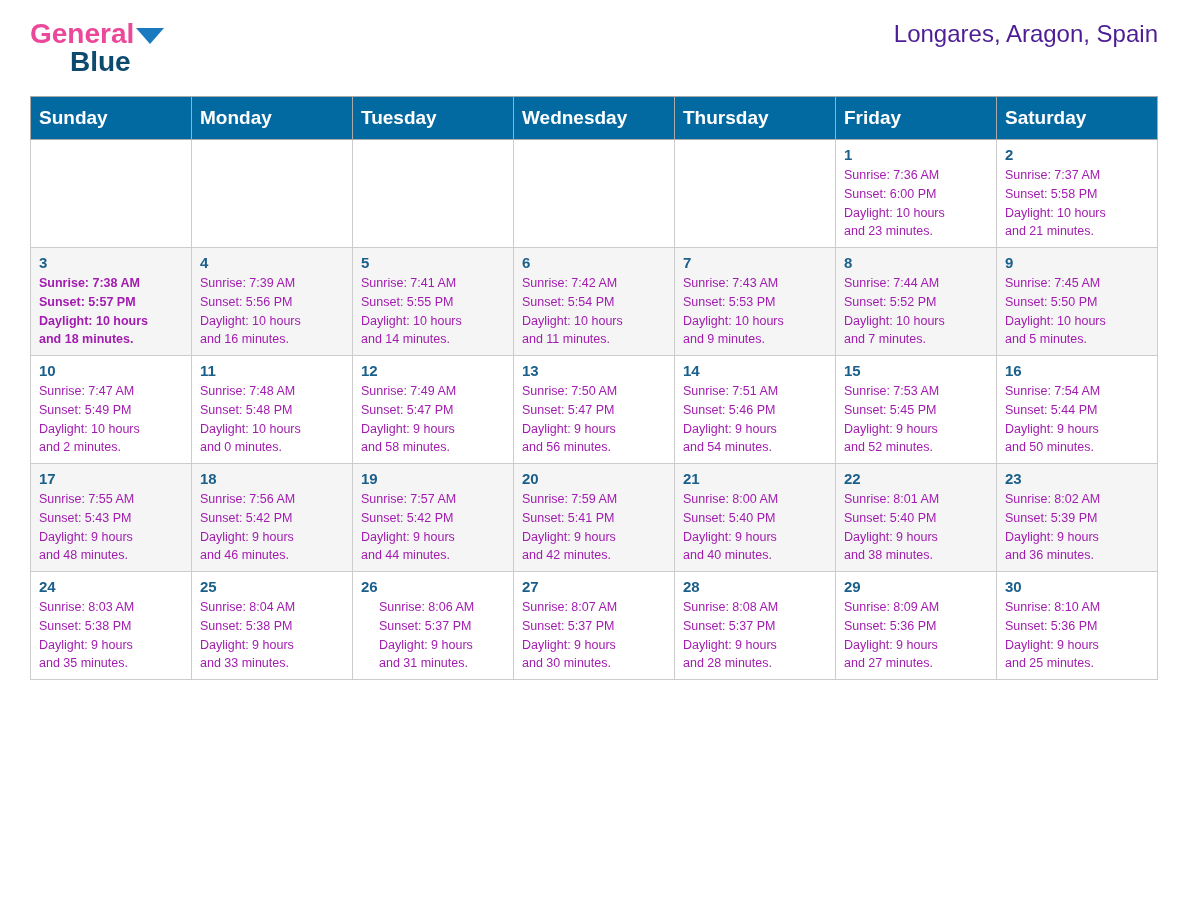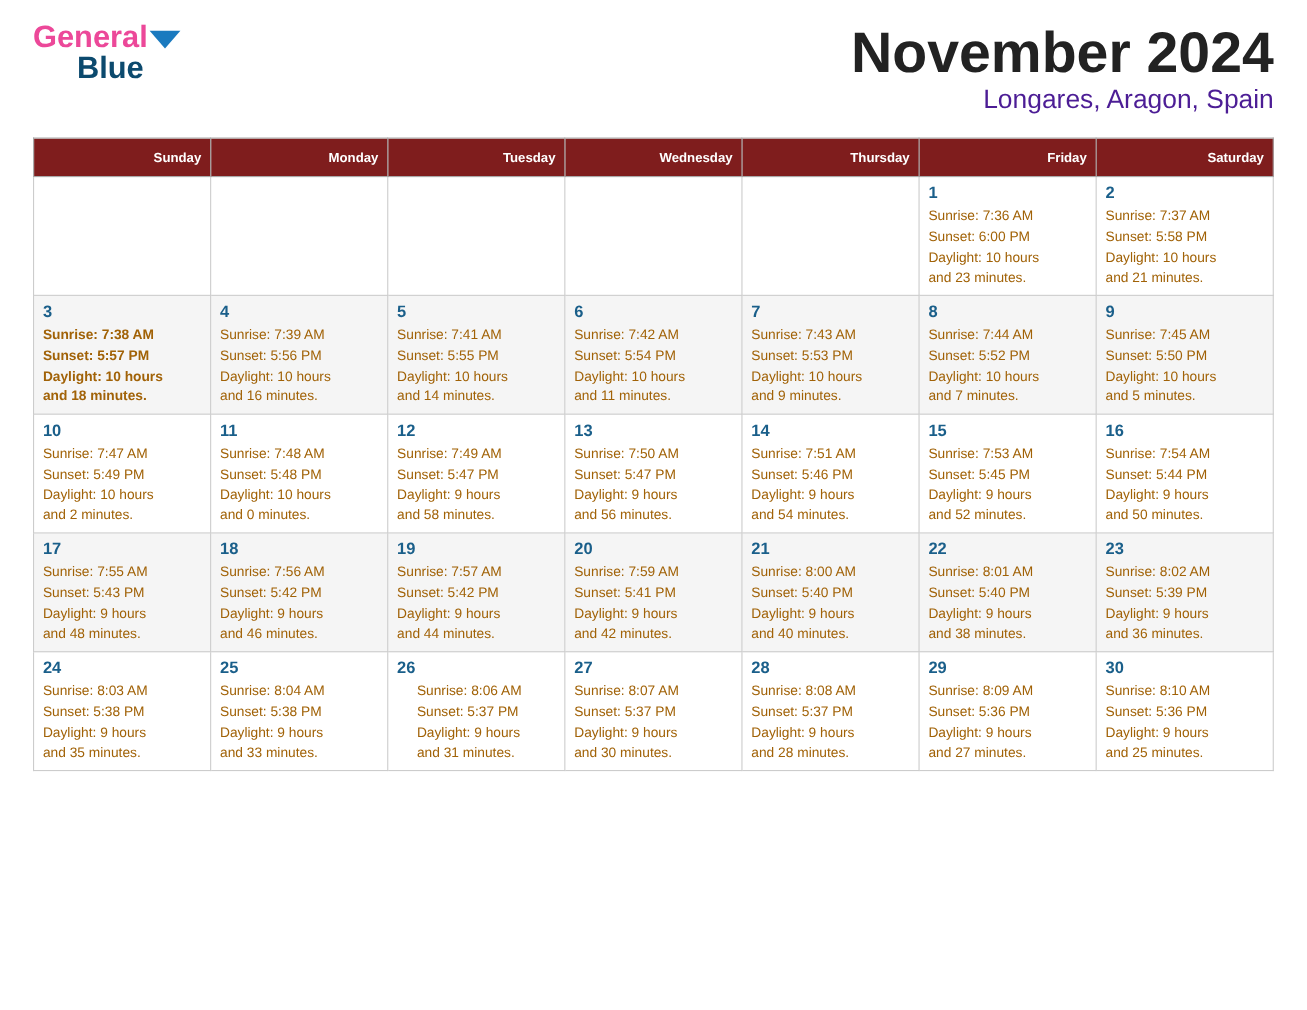--- a/index.html
+++ b/index.html
@@ -62,26 +62,26 @@
       font-size: 24px;
       font-weight: normal;
       color: #4c1d95;
     }
     .calendar {
       width: 100%;
       border-collapse: collapse;
       border: 1px solid #aaa;
     }
     .calendar th {
-      background-color: #7f1d1d;
+      background-color: #0369a1;
       color: #fff;
-      font-size: 12px;
+      font-size: 19px;
       font-weight: bold;
       padding: 10px 8px;
-      text-align: right;
+      text-align: left;
       border: 1px solid #aaa;
     }
     .calendar td {
       vertical-align: top;
       border: 1px solid #ccc;
       padding: 6px 8px;
       width: calc(100% / 7);
       min-height: 90px;
       background: #fff;
     }
@@ -90,21 +90,21 @@
     }
     .day-number {
       font-size: 15px;
       font-weight: bold;
       color: #222;
       display: block;
       margin-bottom: 3px;
     }
     .day-info {
       font-size: 12.5px;
-      color: #a16207;
+      color: #a21caf;
       line-height: 1.5;
     }
     .empty-cell {
       background: #f9f9f9;
     }
     .calendar tbody tr td:first-child .day-number {
       color: #1a5f8a;
     }
     .calendar tbody tr td .day-number {
       color: #1a5f8a;
@@ -117,21 +117,20 @@
   <div class="logo">
     <div class="logo-row">
       <span class="logo-general">General</span>
       <span class="logo-triangle"></span>
     </div>
     <div class="logo-row" style="margin-left:20px;">
       <span class="logo-blue">Blue</span>
     </div>
   </div>
   <div class="title-block">
-    <h1>November 2024</h1>
     <h2>Longares, Aragon, Spain</h2>
   </div>
 </div>
 
 <table class="calendar">
   <thead>
     <tr>
     <th>Sunday</th>
         <th>Monday</th>
         <th>Tuesday</th>

